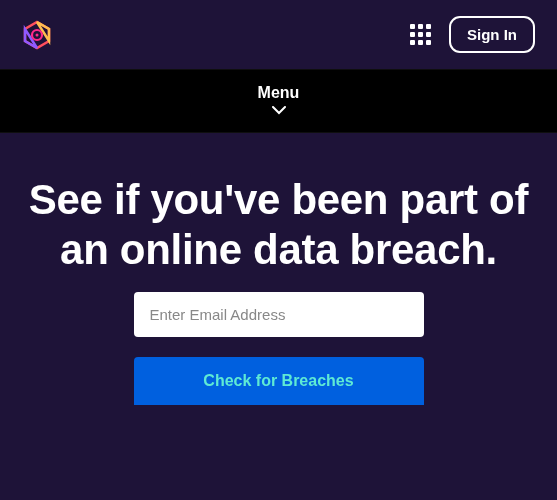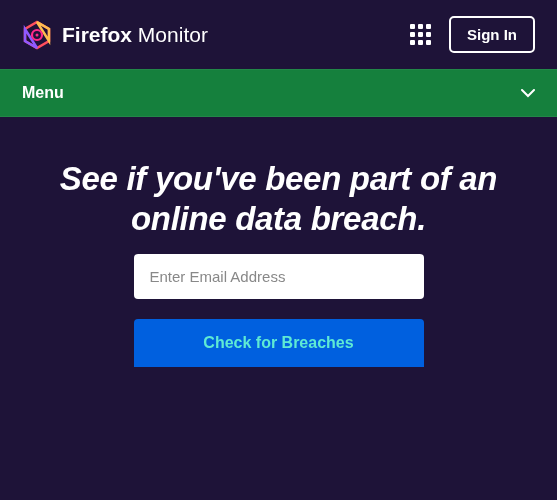--- a/index.html
+++ b/index.html
@@ -54,54 +54,54 @@
       width: 5px;
       height: 5px;
       background: #fff;
       border-radius: 1px;
     }
     .signin-btn {
       border: 2px solid #fff;
       background: transparent;
       color: #fff;
       padding: 8px 16px;
-      border-radius: 5px;
+      border-radius: 11px;
       font-size: 15px;
       font-weight: 700;
       cursor: pointer;
     }
     .menu-bar {
       display: flex;
       align-items: center;
       justify-content: space-between;
       padding: 14px 22px;
-      background: #15803d;
+      background: #000000;
       border-top: 1px solid rgba(255,255,255,0.06);
       border-bottom: 1px solid rgba(255,255,255,0.06);
+      flex-direction: column;
     }
     .menu-label {
       font-size: 16px;
       font-weight: 700;
       color: #fff;
     }
     .chevron {
       color: #fff;
       font-size: 14px;
     }
     .hero {
       padding: 42px 24px 0 24px;
       text-align: center;
     }
     .hero-title {
-      font-size: 33px;
+      font-size: 42px;
       font-weight: 800;
       line-height: 1.2;
       margin-bottom: 16px;
       letter-spacing: -0.3px;
-      font-style: italic;
     }
     .hero-sub {
       font-size: 17px;
       font-weight: 600;
       line-height: 1.4;
       margin-bottom: 32px;
       padding: 0 10px;
     }
     .form-area {
       max-width: 290px;
@@ -160,21 +160,20 @@
   <div class="brand">
     <span class="logo-icon">
       <svg width="30" height="30" viewBox="0 0 30 30">
         <polygon points="15,2 27,9 27,21 15,28 3,21 3,9" fill="none" stroke="#ff4f5e" stroke-width="2.5"></polygon>
         <polygon points="15,2 27,9 27,21" fill="none" stroke="#ffbd4f" stroke-width="2.5"></polygon>
         <polygon points="3,9 3,21 15,28" fill="none" stroke="#9059ff" stroke-width="2.5"></polygon>
         <circle cx="15" cy="15" r="5" fill="none" stroke="#ff298a" stroke-width="2.2"></circle>
         <circle cx="15" cy="15" r="1.5" fill="#ff298a"></circle>
       </svg>
     </span>
-    <span class="brand-text"><strong>Firefox</strong> <span>Monitor</span></span>
   </div>
   <div class="header-right">
     <div class="grid-icon">
       <span></span>
         <span></span>
         <span></span>
       <span></span>
         <span></span>
         <span></span>
       <span></span>

